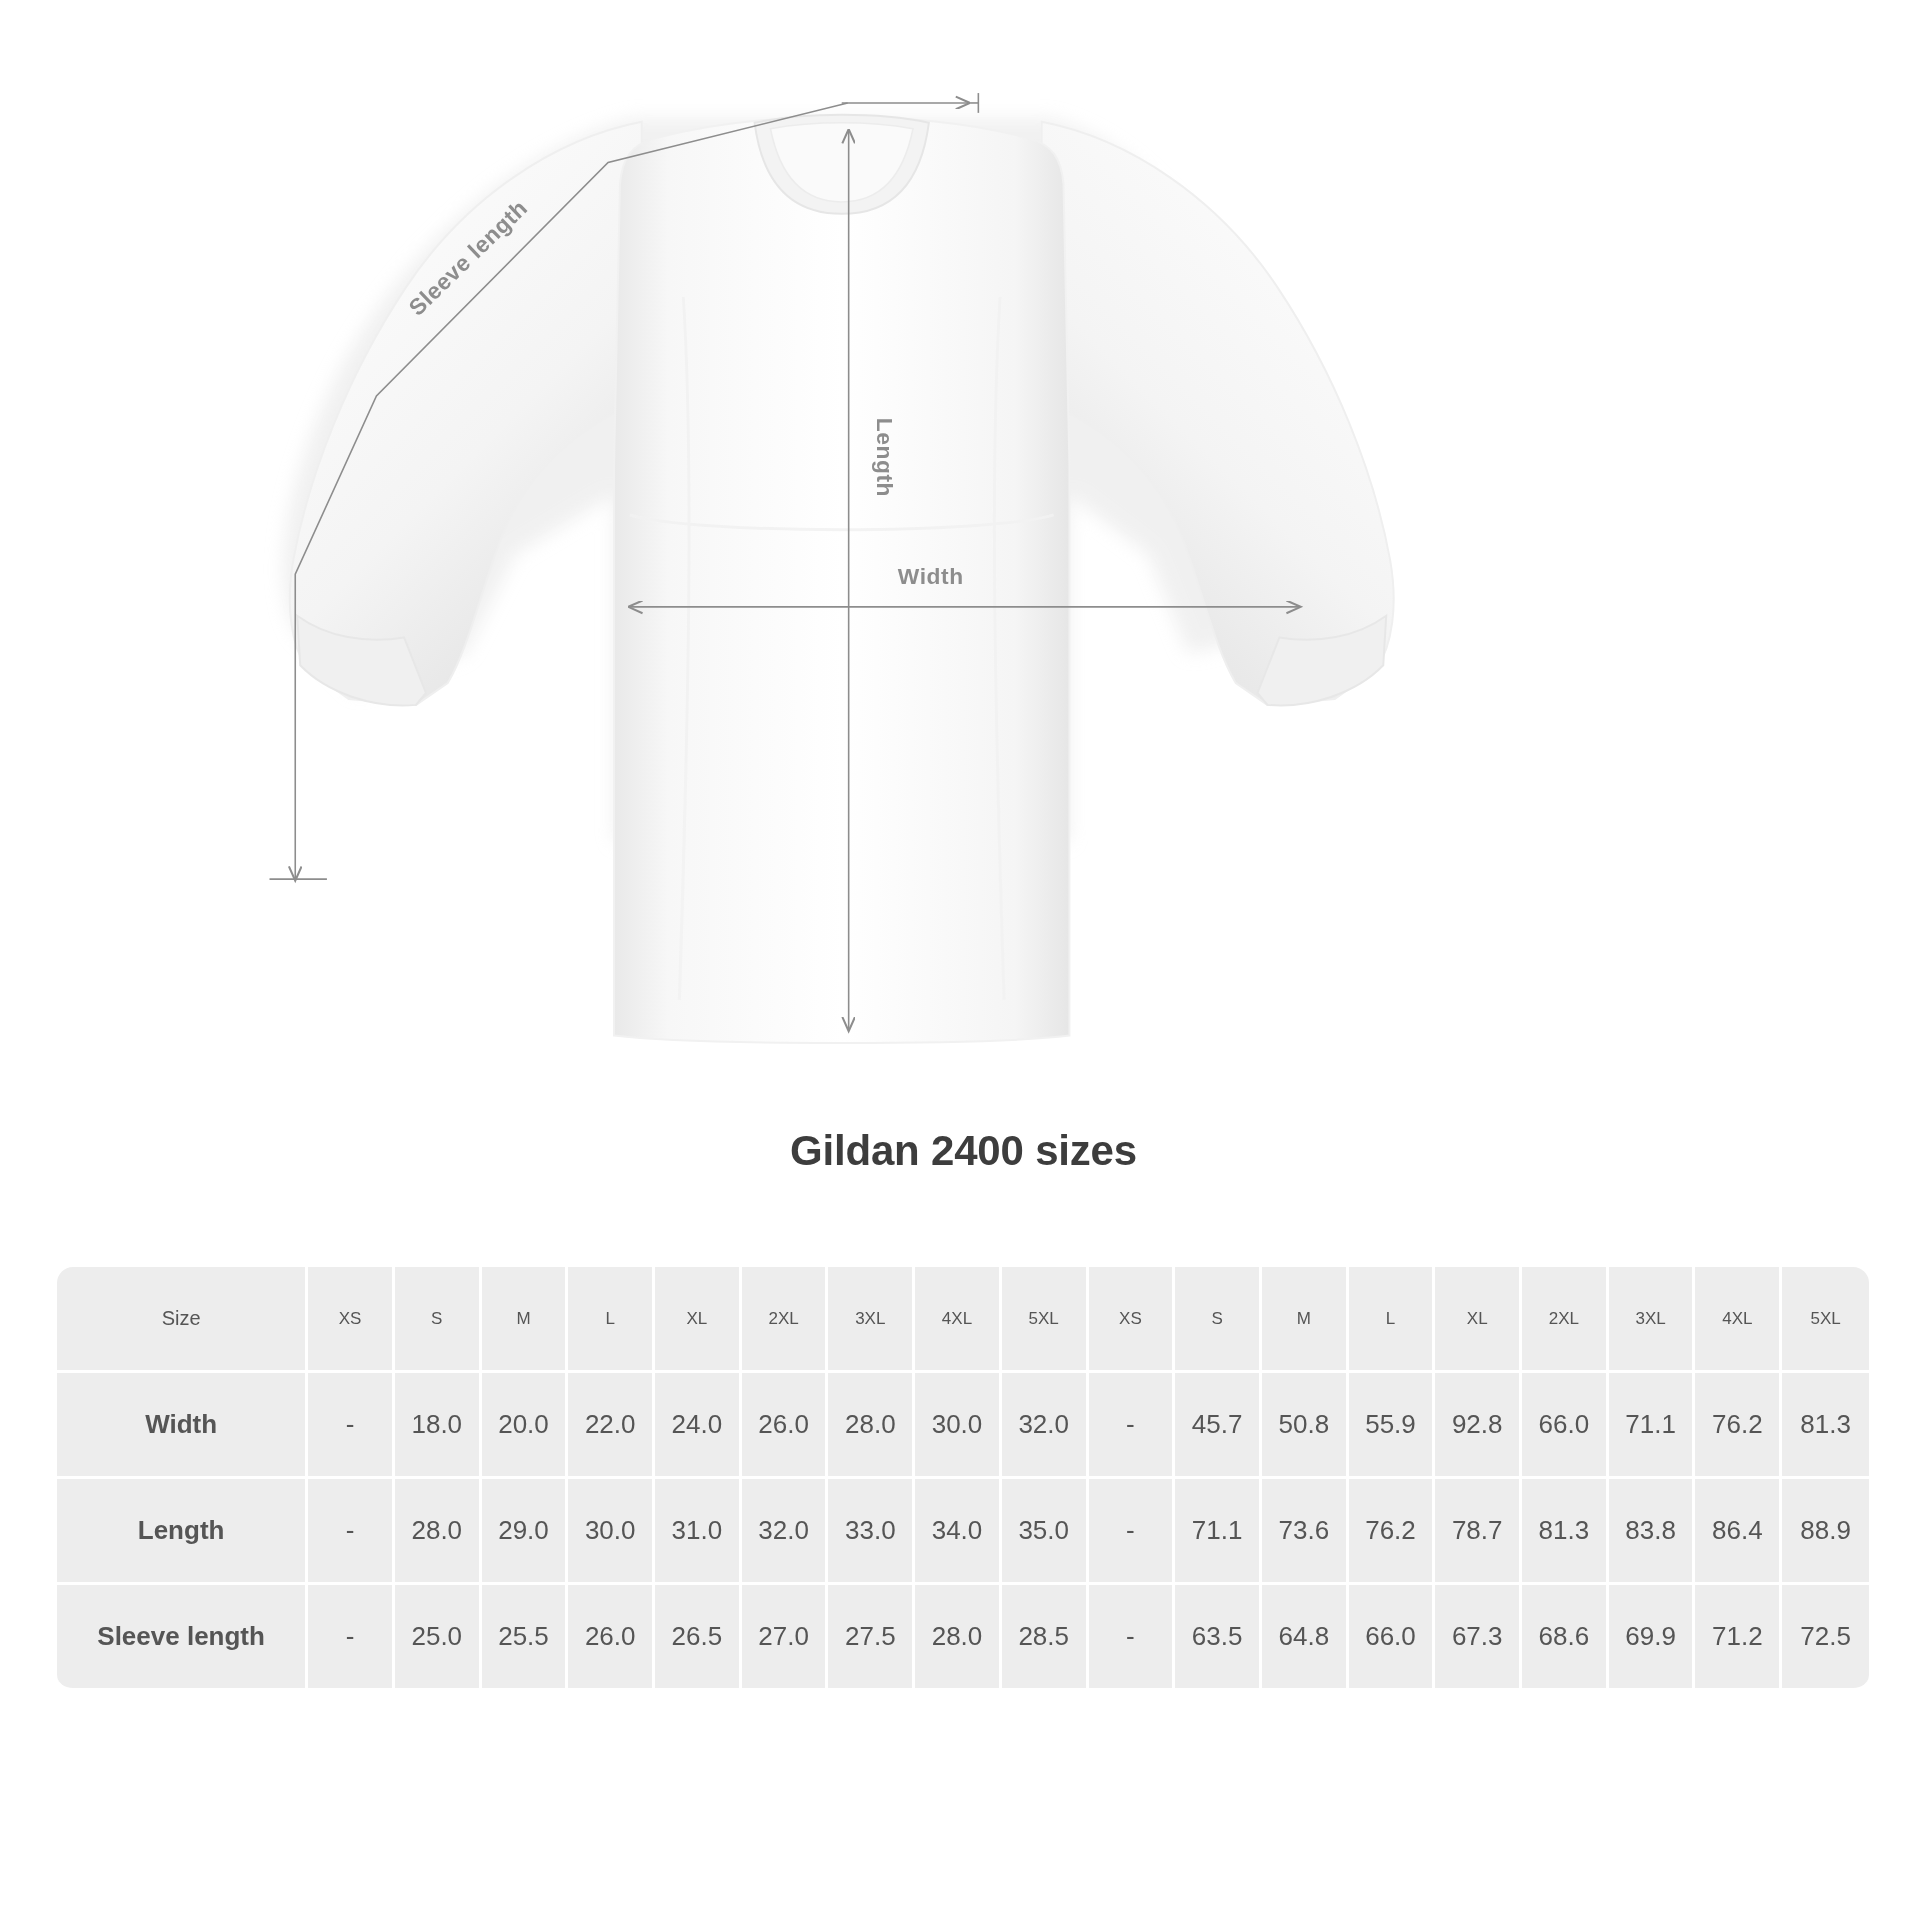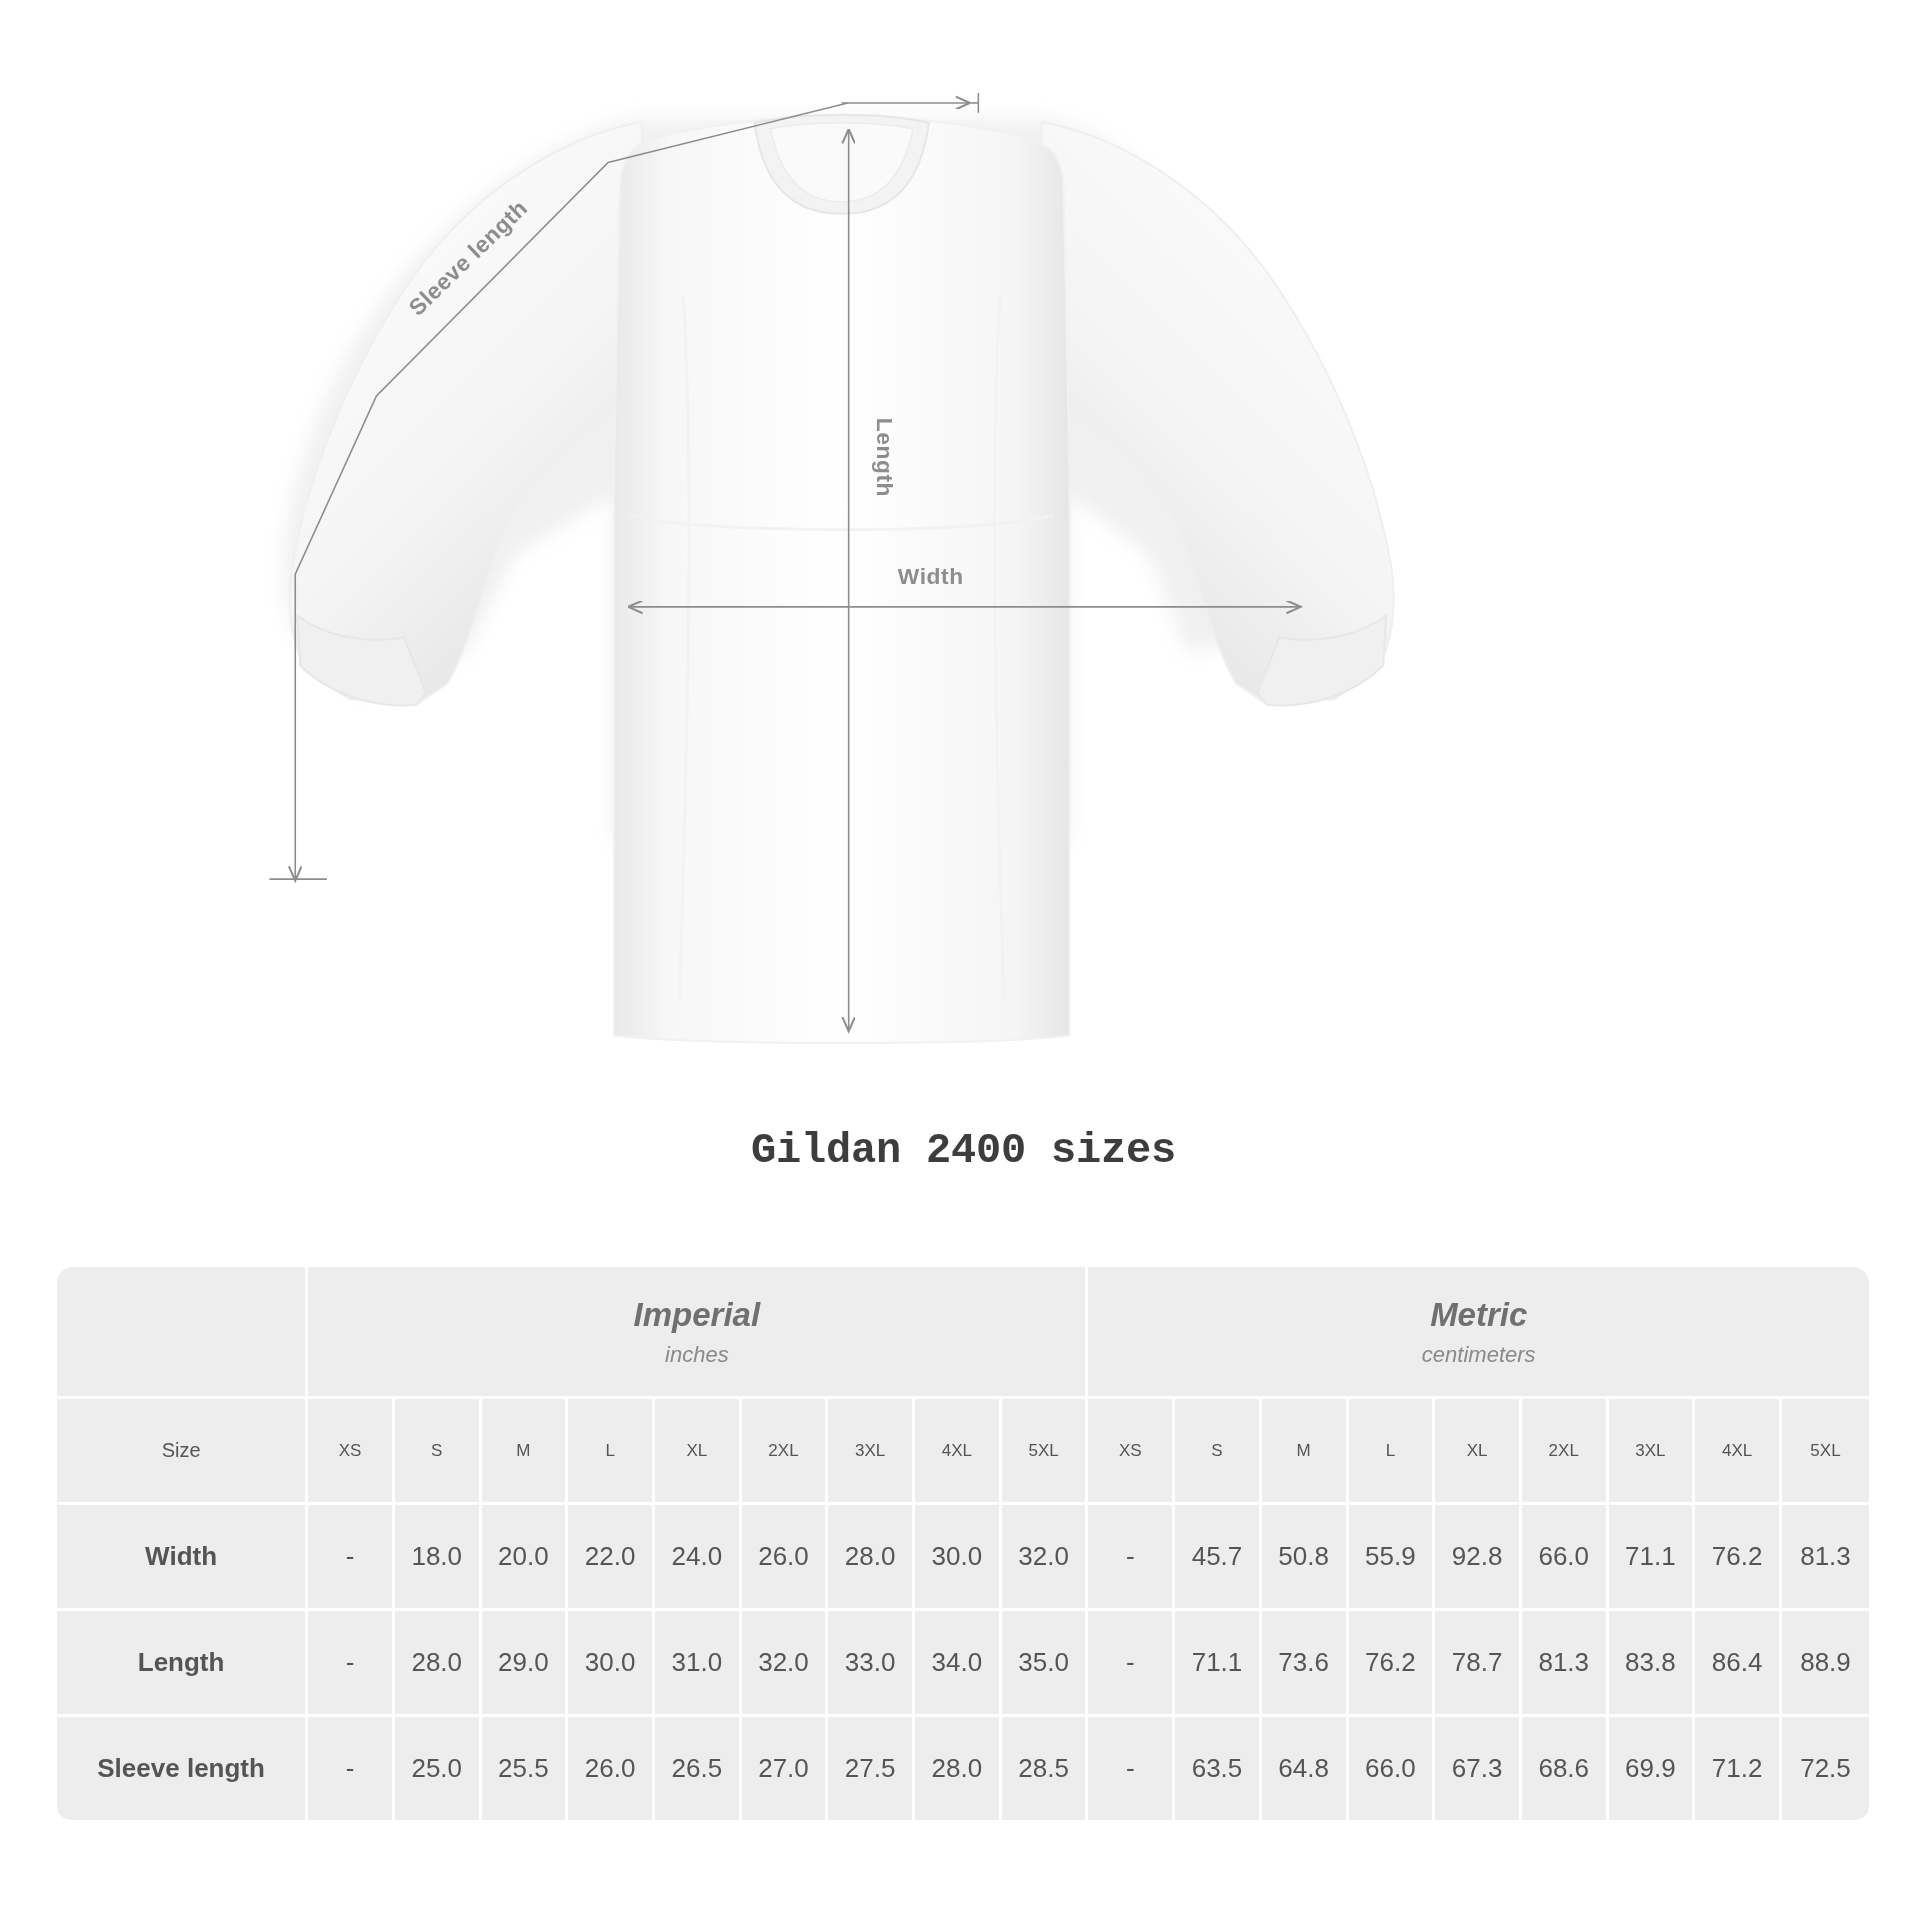--- a/index.html
+++ b/index.html
@@ -38,21 +38,20 @@
     top: 1127px;
     left: 0;
     width: 1927px;
     text-align: center;
   }
   .chart-title {
     font-size: 42px;
     font-weight: bold;
     color: #3d3d3d;
     letter-spacing: -0.2px;
-    font-family: Liberation Mono, monospace;
   }
   .chart-note {
     margin-top: 18px;
     font-size: 23px;
     font-style: italic;
     color: #8a8a8a;
   }
 
   
   .table-wrap {
@@ -260,31 +259,20 @@
   </div>
 
   <div class="table-wrap">
     <table class="size-table">
       <colgroup>
         <col style="width:226px">
         <col span="9" style="width:78px">
         <col span="9" style="width:78px">
       </colgroup>
       <tbody>
-        <tr class="unit-row">
-          <th class="blank"></th>
-          <th colspan="9">
-            <div class="unit-name">Imperial</div>
-            <div class="unit-sub">inches</div>
-          </th>
-          <th colspan="9">
-            <div class="unit-name">Metric</div>
-            <div class="unit-sub">centimeters</div>
-          </th>
-        </tr>
 
         <tr class="size-row">
           <th class="rowhead">Size</th>
           <th>XS</th>
           <th>S</th>
           <th>M</th>
           <th>L</th>
           <th>XL</th>
           <th>2XL</th>
           <th>3XL</th>

